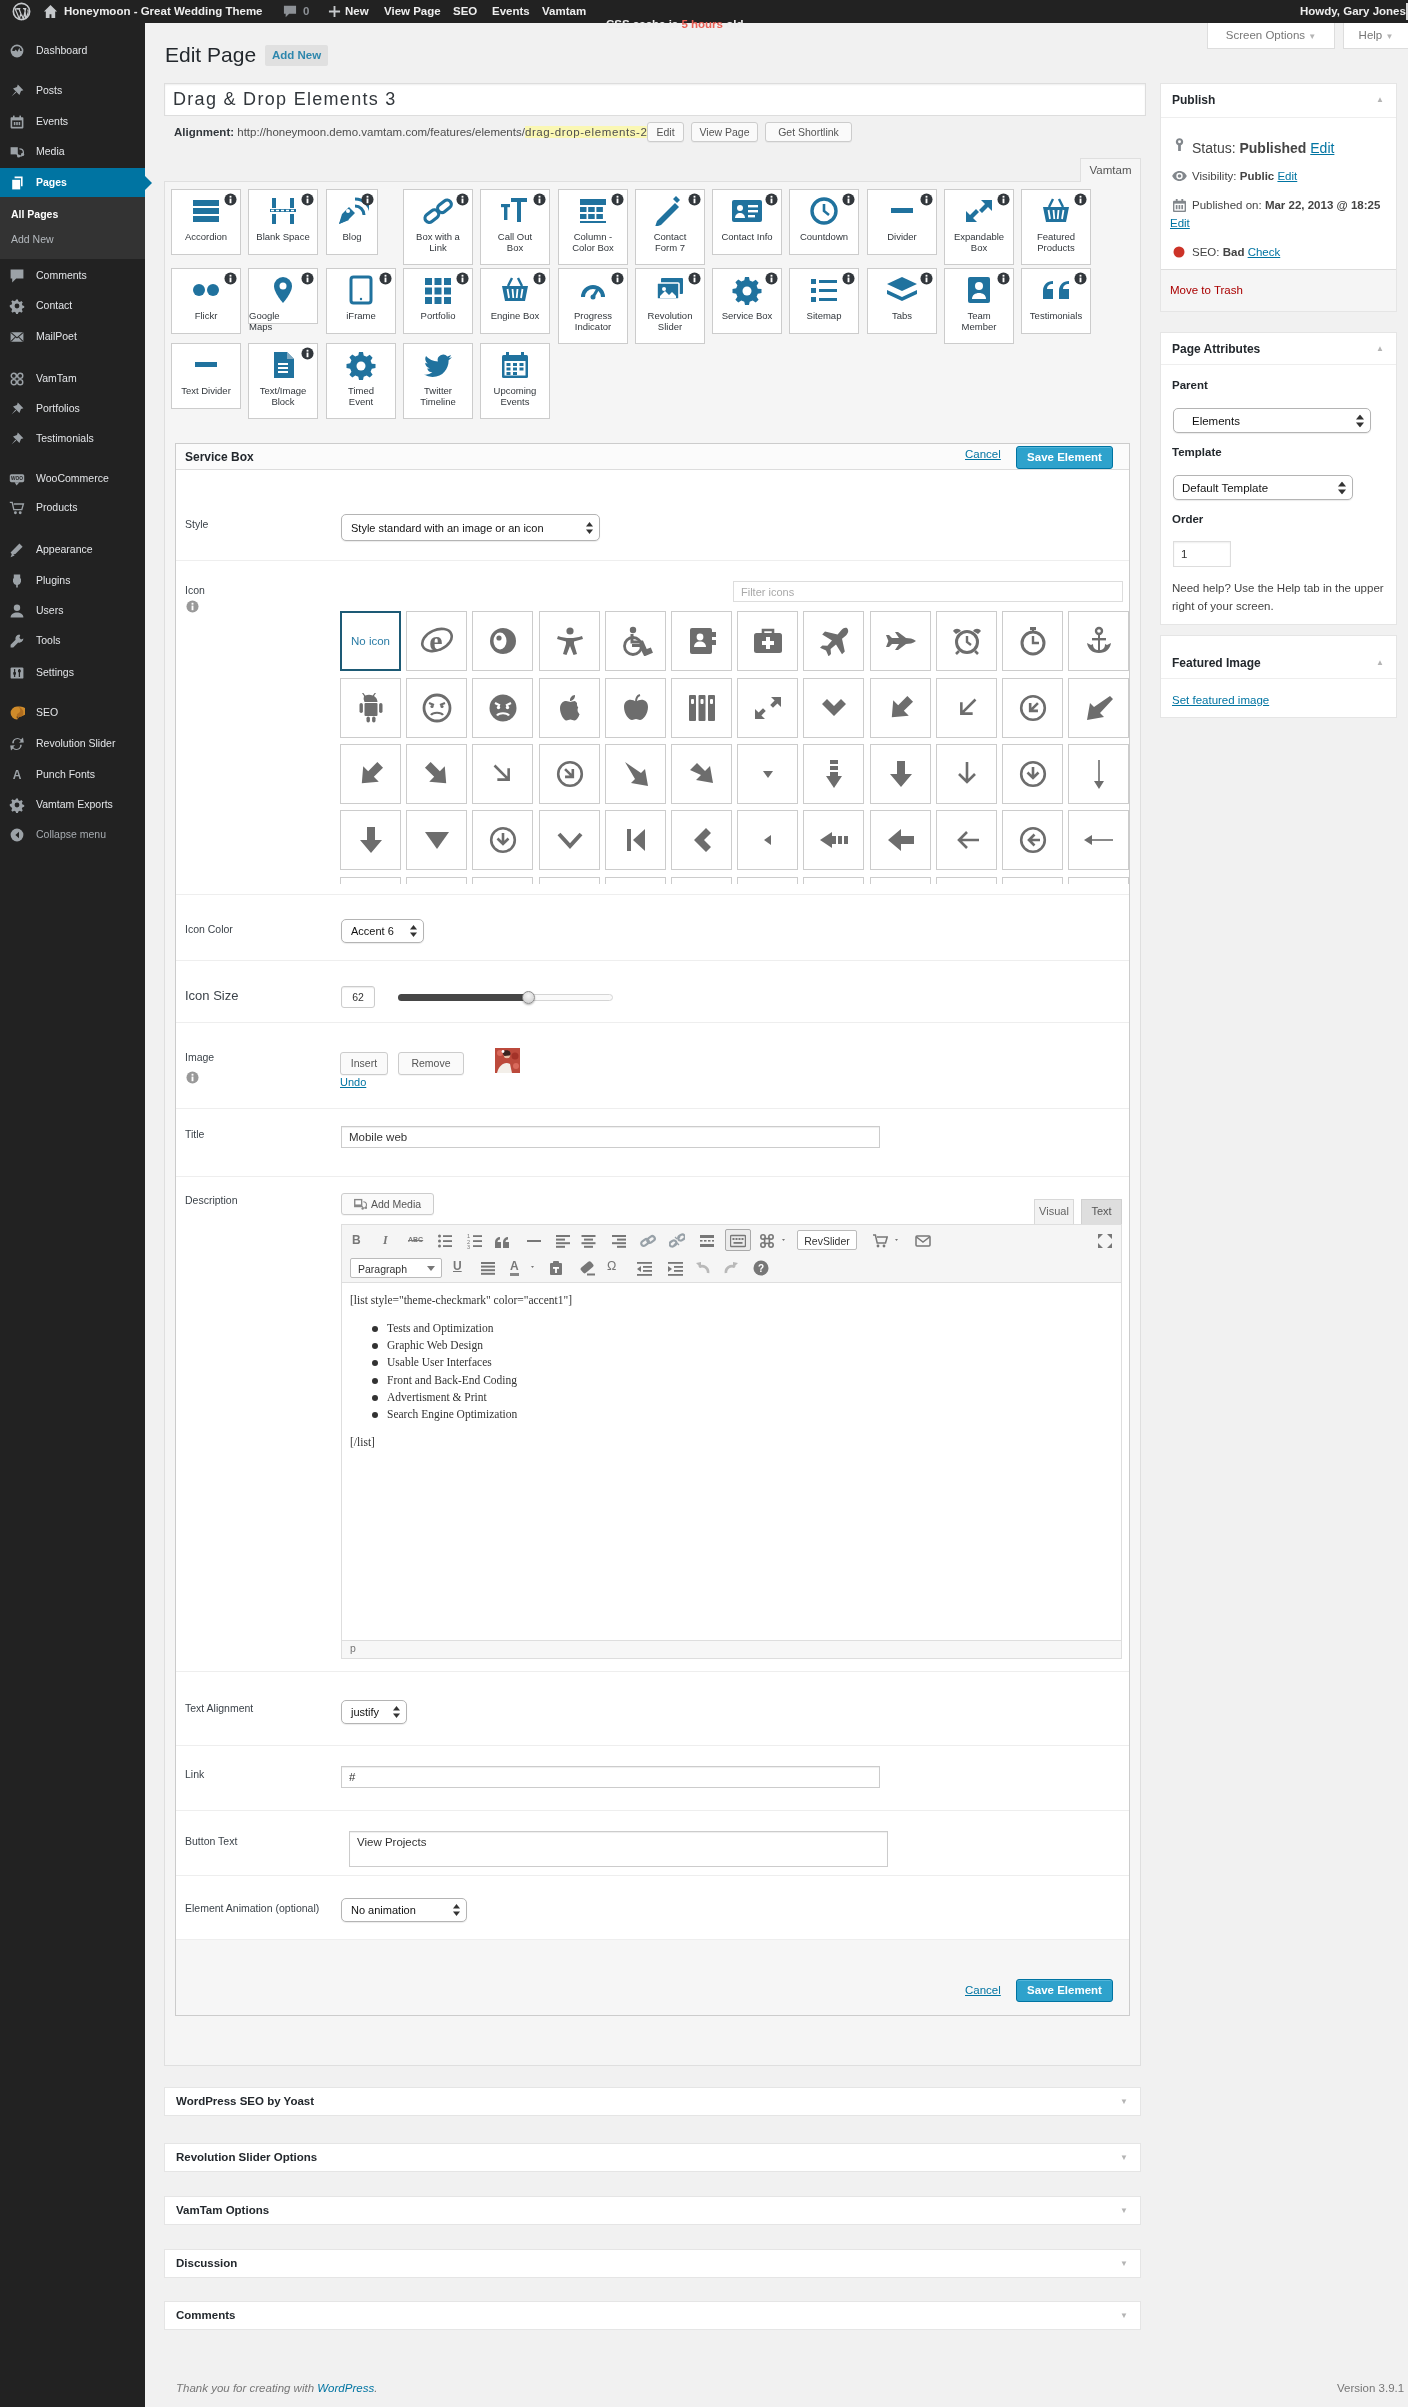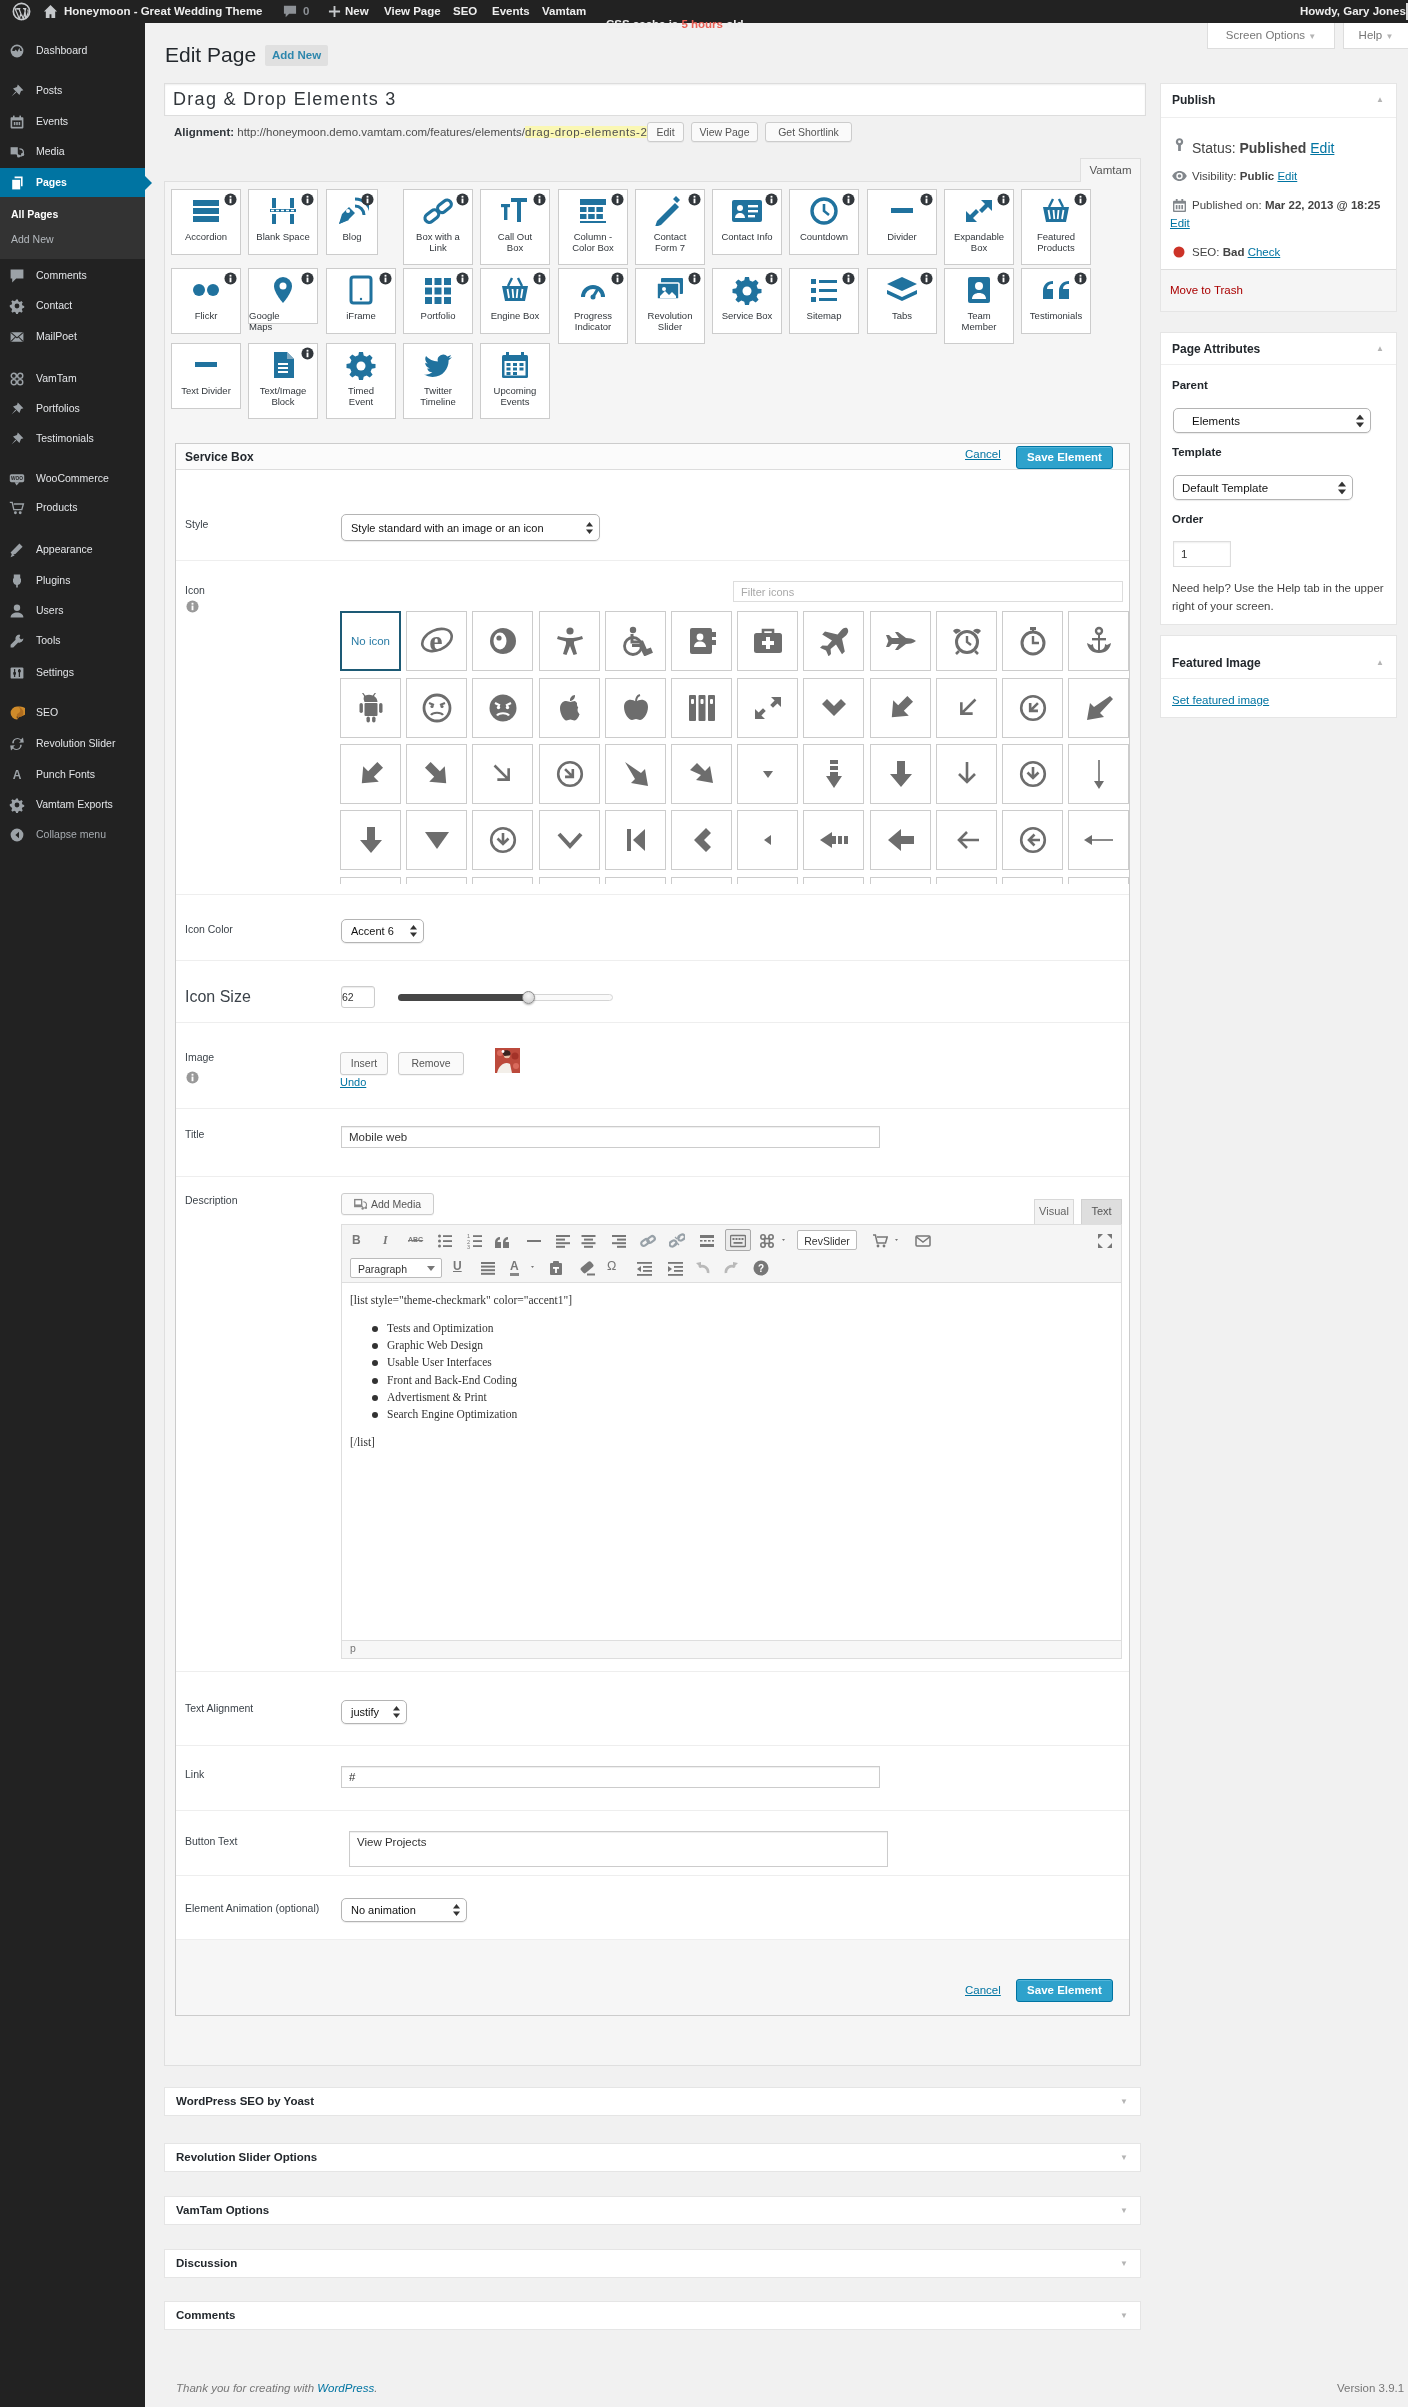--- a/index.html
+++ b/index.html
@@ -979,22 +979,22 @@
 <div class="msel" style="left:341px;top:919px;width:83px;height:24px">
     <span class="t">Accent 6</span>
     <span class="ar">
       <svg width="7" height="12" viewBox="0 0 7 12">
         <path d="M3.5 0L7 4.5H0z" fill="#333"></path>
         <path d="M3.5 12L0 7.5h7z" fill="#333"></path>
       </svg>
     </span>
   </div>
 <div class="sep" style="left:176px;top:960px;width:953px"></div>
-<div class="ab" style="left:185px;top:988px;font-size:16px;color:#3c434a;white-space:nowrap;">Icon Size</div>
-<div class="ab" style="left:341px;top:986px;width:34px;height:22px;background:#fff;border:1px solid #ccc;border-radius:3px;text-align:left;box-shadow:inset 0 1px 1px rgba(0,0,0,.08)"><span style="line-height:20px;font-size:10.5px;color:#333">62</span></div>
+<div class="ab" style="left:185px;top:988px;font-size:13px;color:#3c434a;white-space:nowrap;">Icon Size</div>
+<div class="ab" style="left:341px;top:986px;width:34px;height:22px;background:#fff;border:1px solid #ccc;border-radius:3px;text-align:center;box-shadow:inset 0 1px 1px rgba(0,0,0,.08)"><span style="line-height:20px;font-size:10.5px;color:#333">62</span></div>
 <div class="ab" style="left:398px;top:994px;width:215px;height:7px;background:#fafafa;border:1px solid #d5d5d5;border-radius:5px"></div>
 <div class="ab" style="left:398px;top:994px;width:131px;height:7px;background:#464646;border-radius:5px"></div>
 <div class="ab" style="left:522px;top:991px;width:13px;height:13px;background:radial-gradient(circle at 50% 35%,#f5f5f5,#c8c8c8);border:1px solid #8d8d8d;border-radius:50%;box-shadow:0 1px 2px rgba(0,0,0,.3)"></div>
 <div class="sep" style="left:176px;top:1022px;width:953px"></div>
 <div class="ab" style="left:185px;top:1051px;font-size:10.5px;color:#3c434a;white-space:nowrap;">Image</div>
 <div class="ab" style="left:186px;top:1071px;width:13px;height:13px;">
     <svg width="13" height="13" viewBox="0 0 14 14">
       <circle cx="7" cy="7" r="6.5" fill="#999"></circle>
       <rect x="6" y="6" width="2" height="5" fill="#fff"></rect>
       <rect x="6" y="3" width="2" height="2" fill="#fff"></rect>

